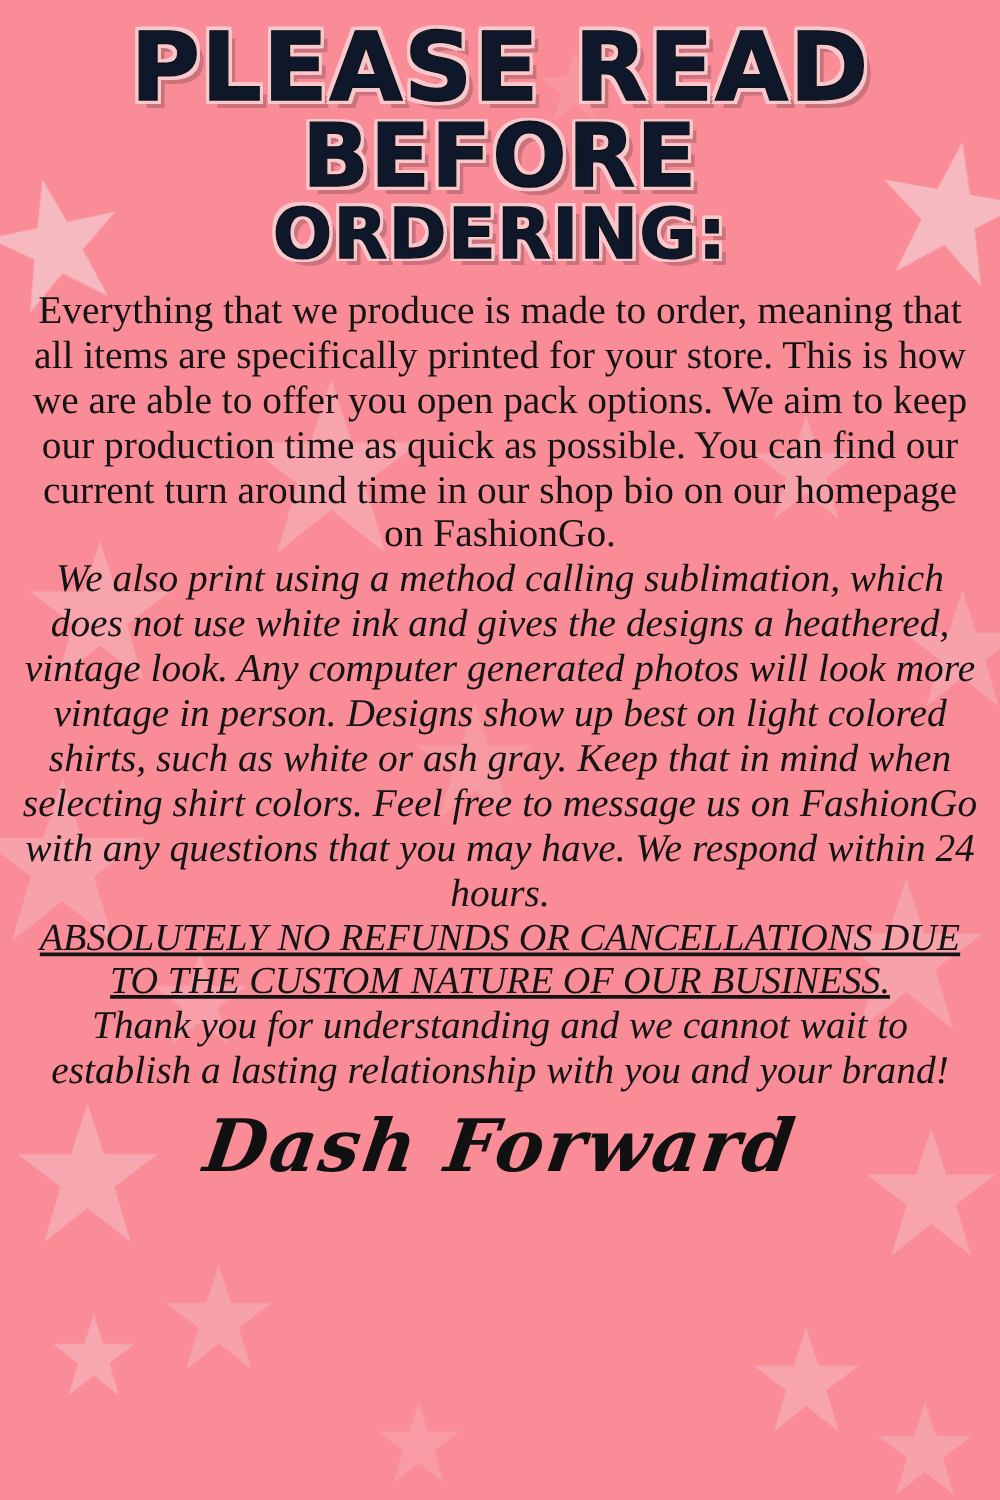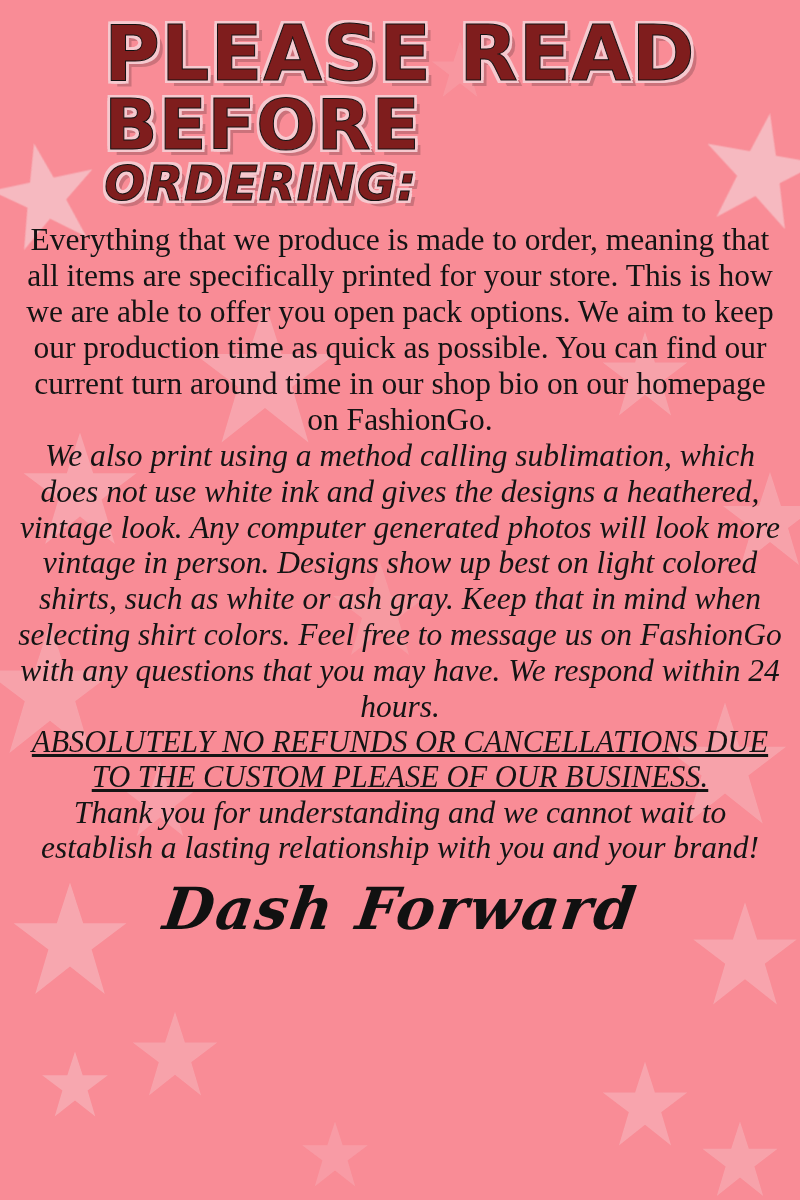--- a/index.html
+++ b/index.html
@@ -34,33 +34,34 @@
     height: 100%;
     box-sizing: border-box;
     padding: 18px 14px 0 14px;
     display: flex;
     flex-direction: column;
     align-items: center;
   }
   .headline {
     font-family: "DejaVu Sans", sans-serif;
     font-weight: bold;
-    color: #7f1d1d;
+    color: #0f172a;
+    text-align: center;
     letter-spacing: 1px;
     line-height: 0.95;
     text-transform: uppercase;
     text-shadow:
       3px 0 0 #f6c9cf, -3px 0 0 #f6c9cf, 0 3px 0 #f6c9cf, 0 -3px 0 #f6c9cf,
       3px 3px 0 #f6c9cf, -3px 3px 0 #f6c9cf, 3px -3px 0 #f6c9cf, -3px -3px 0 #f6c9cf,
       6px 6px 0 rgba(0,0,0,0.18);
     -webkit-text-stroke: 1px #111;
   }
   .headline .line1 { font-size: 76px; display: block; }
   .headline .line2 { font-size: 70px; display: block; margin-top: 2px; }
-  .headline .line3 { font-size: 48px; display: block; margin-top: 2px; font-style: italic; }
+  .headline .line3 { font-size: 56px; display: block; margin-top: 2px; }
 
   .body-copy {
     margin-top: 16px;
     width: 768px;
     text-align: center;
     color: #141414;
     font-family: "Liberation Serif", serif;
     font-size: 31.5px;
     line-height: 1.14;
   }
@@ -138,20 +139,20 @@
 
     <div class="headline">
       <span class="line1">PLEASE READ</span>
       <span class="line2">BEFORE</span>
       <span class="line3">ORDERING:</span>
     </div>
 
     <div class="body-copy">
       <p>Everything that we produce is made to order, meaning that all items are specifically printed for your store. This is how we are able to offer you open pack options. We aim to keep our production time as quick as possible. You can find our current turn around time in our shop bio on our homepage on FashionGo.</p>
       <p>We also print using a method calling sublimation, which does not use white ink and gives the designs a heathered, vintage look. Any computer generated photos will look more vintage in person.  Designs show up best on light colored shirts, such as white or ash gray. Keep that in mind when selecting shirt colors. Feel free to message us on FashionGo with any questions that you may have. We respond within 24 hours.</p>
-      <p class="underlined">ABSOLUTELY NO REFUNDS OR CANCELLATIONS DUE TO THE CUSTOM PLEASE OF OUR BUSINESS.</p>
+      <p class="underlined">ABSOLUTELY NO REFUNDS OR CANCELLATIONS DUE TO THE CUSTOM NATURE OF OUR BUSINESS.</p>
       <p>Thank you for understanding and we cannot wait to establish a lasting relationship with you and your brand!</p>
     </div>
 
     <div class="brand-script">Dash Forward</div>
 
   </div>
 </div>
 
 </body></html>

